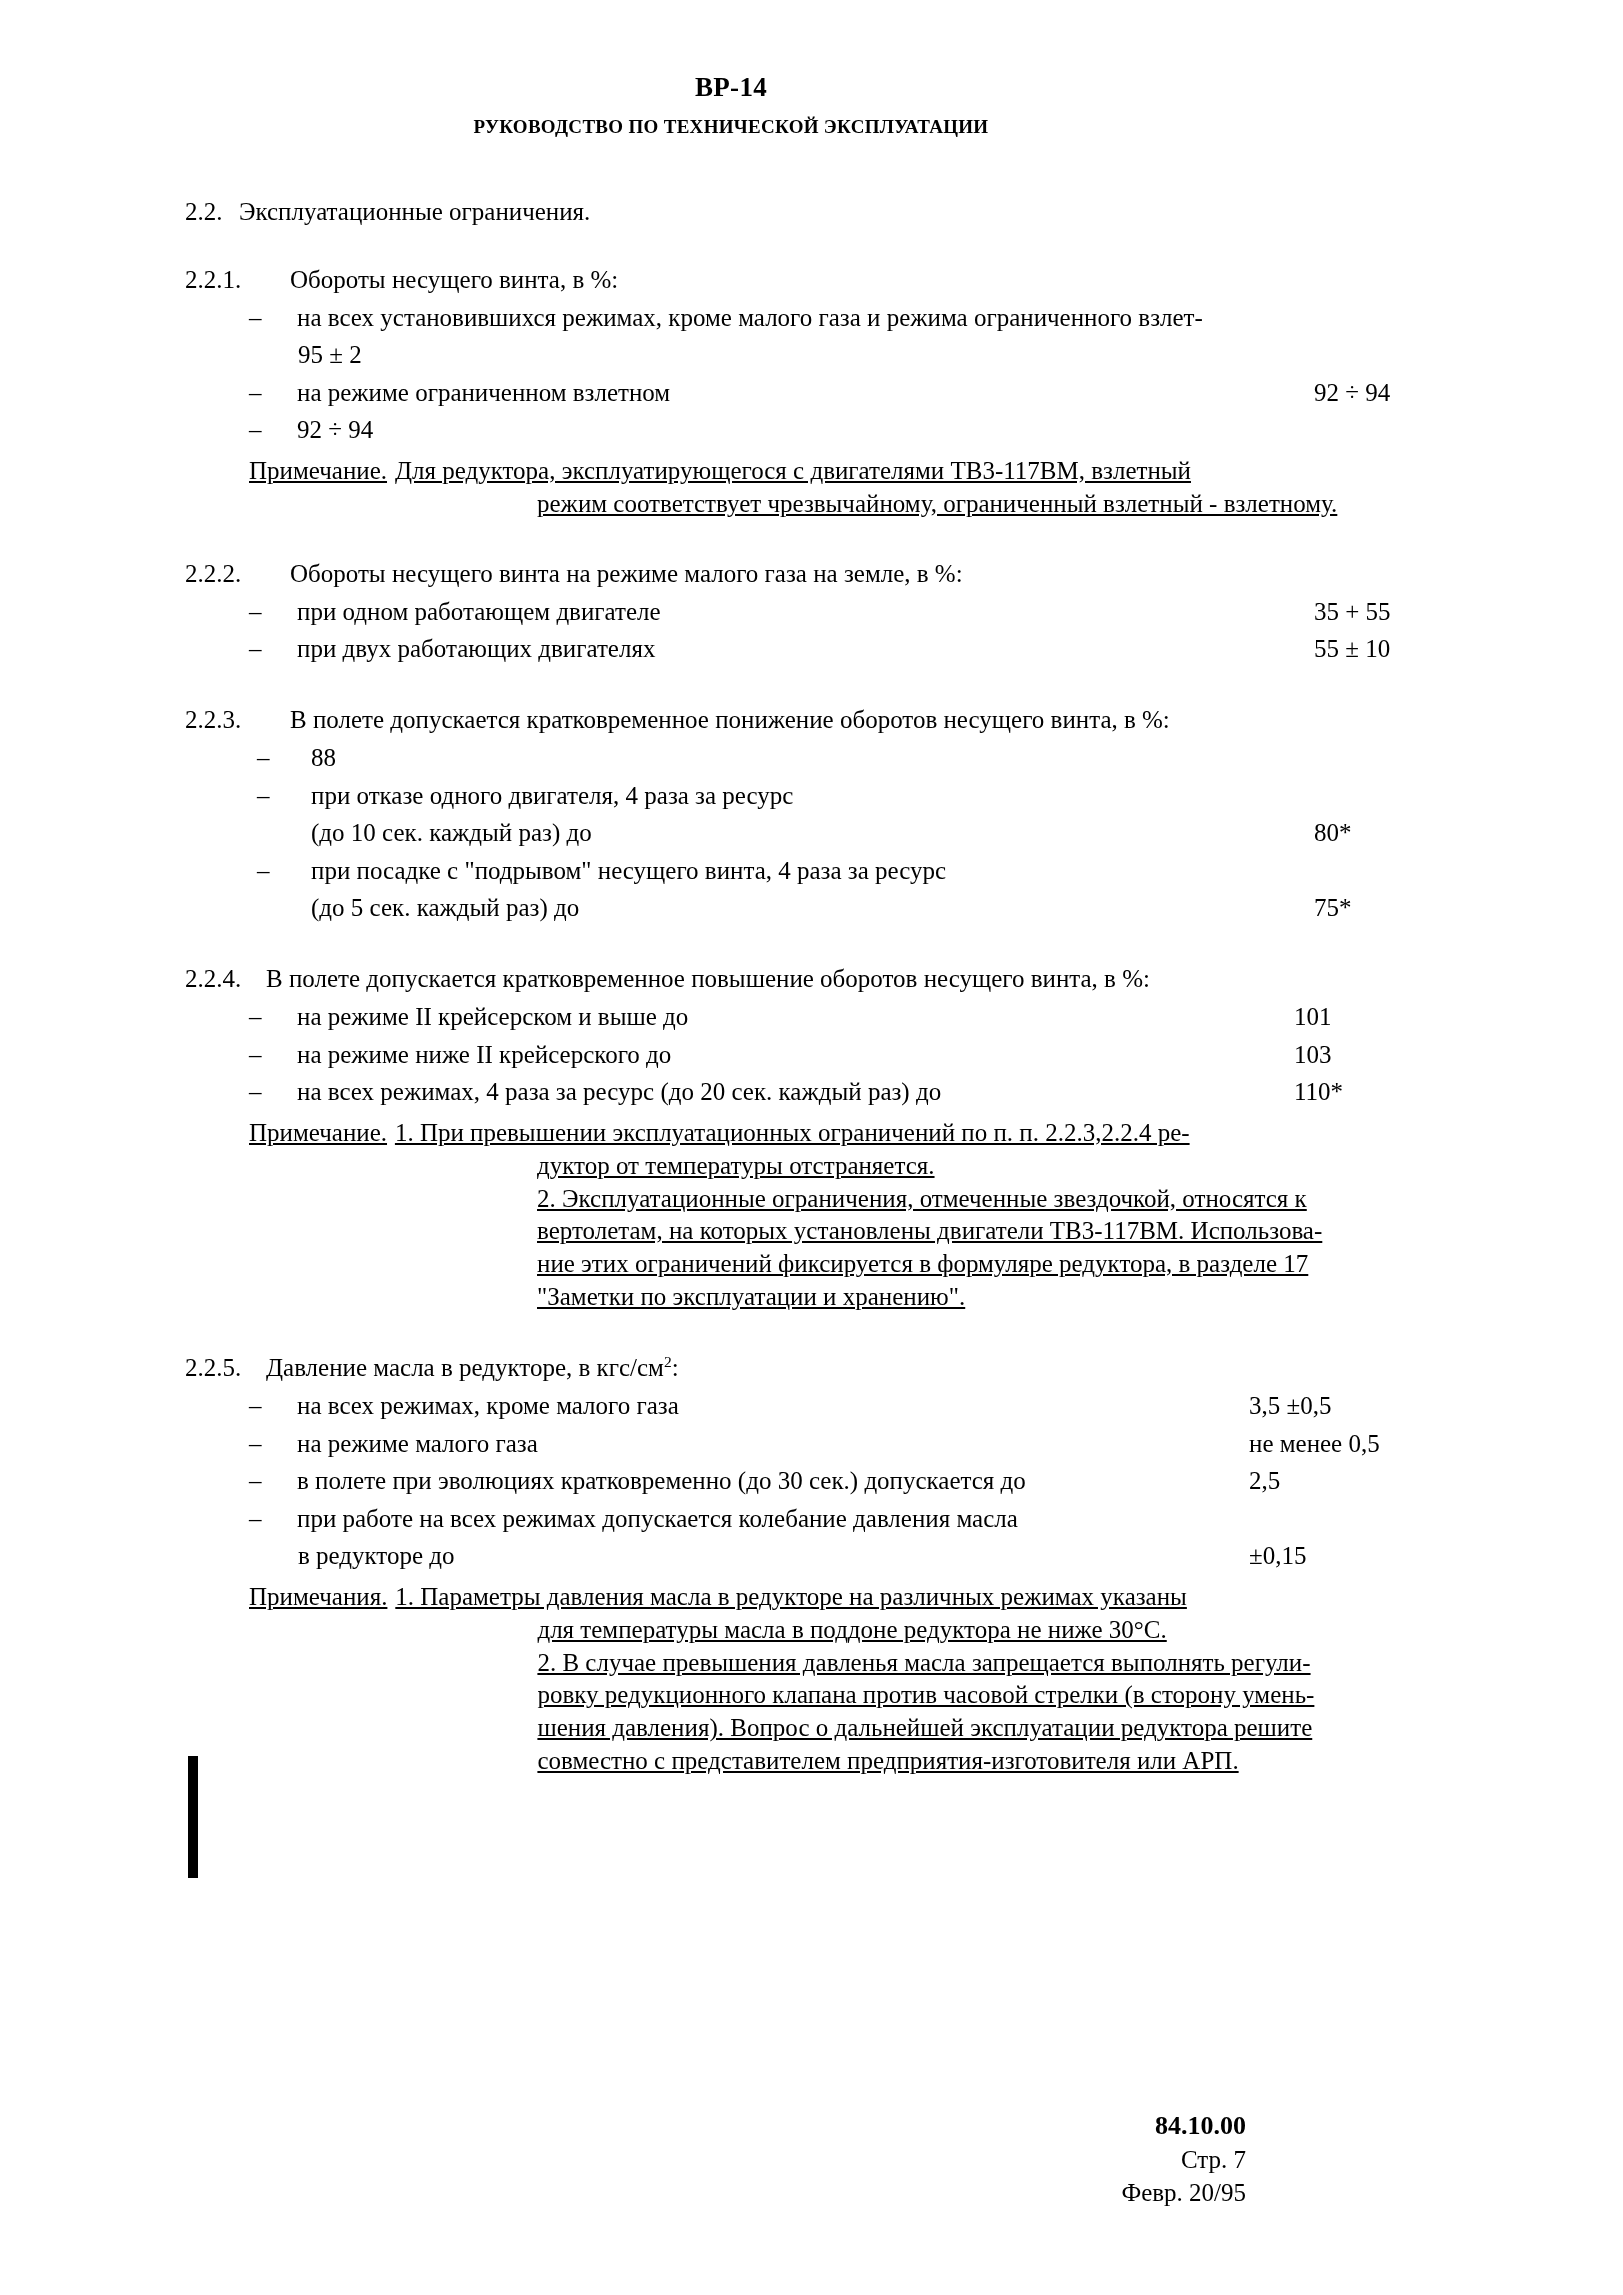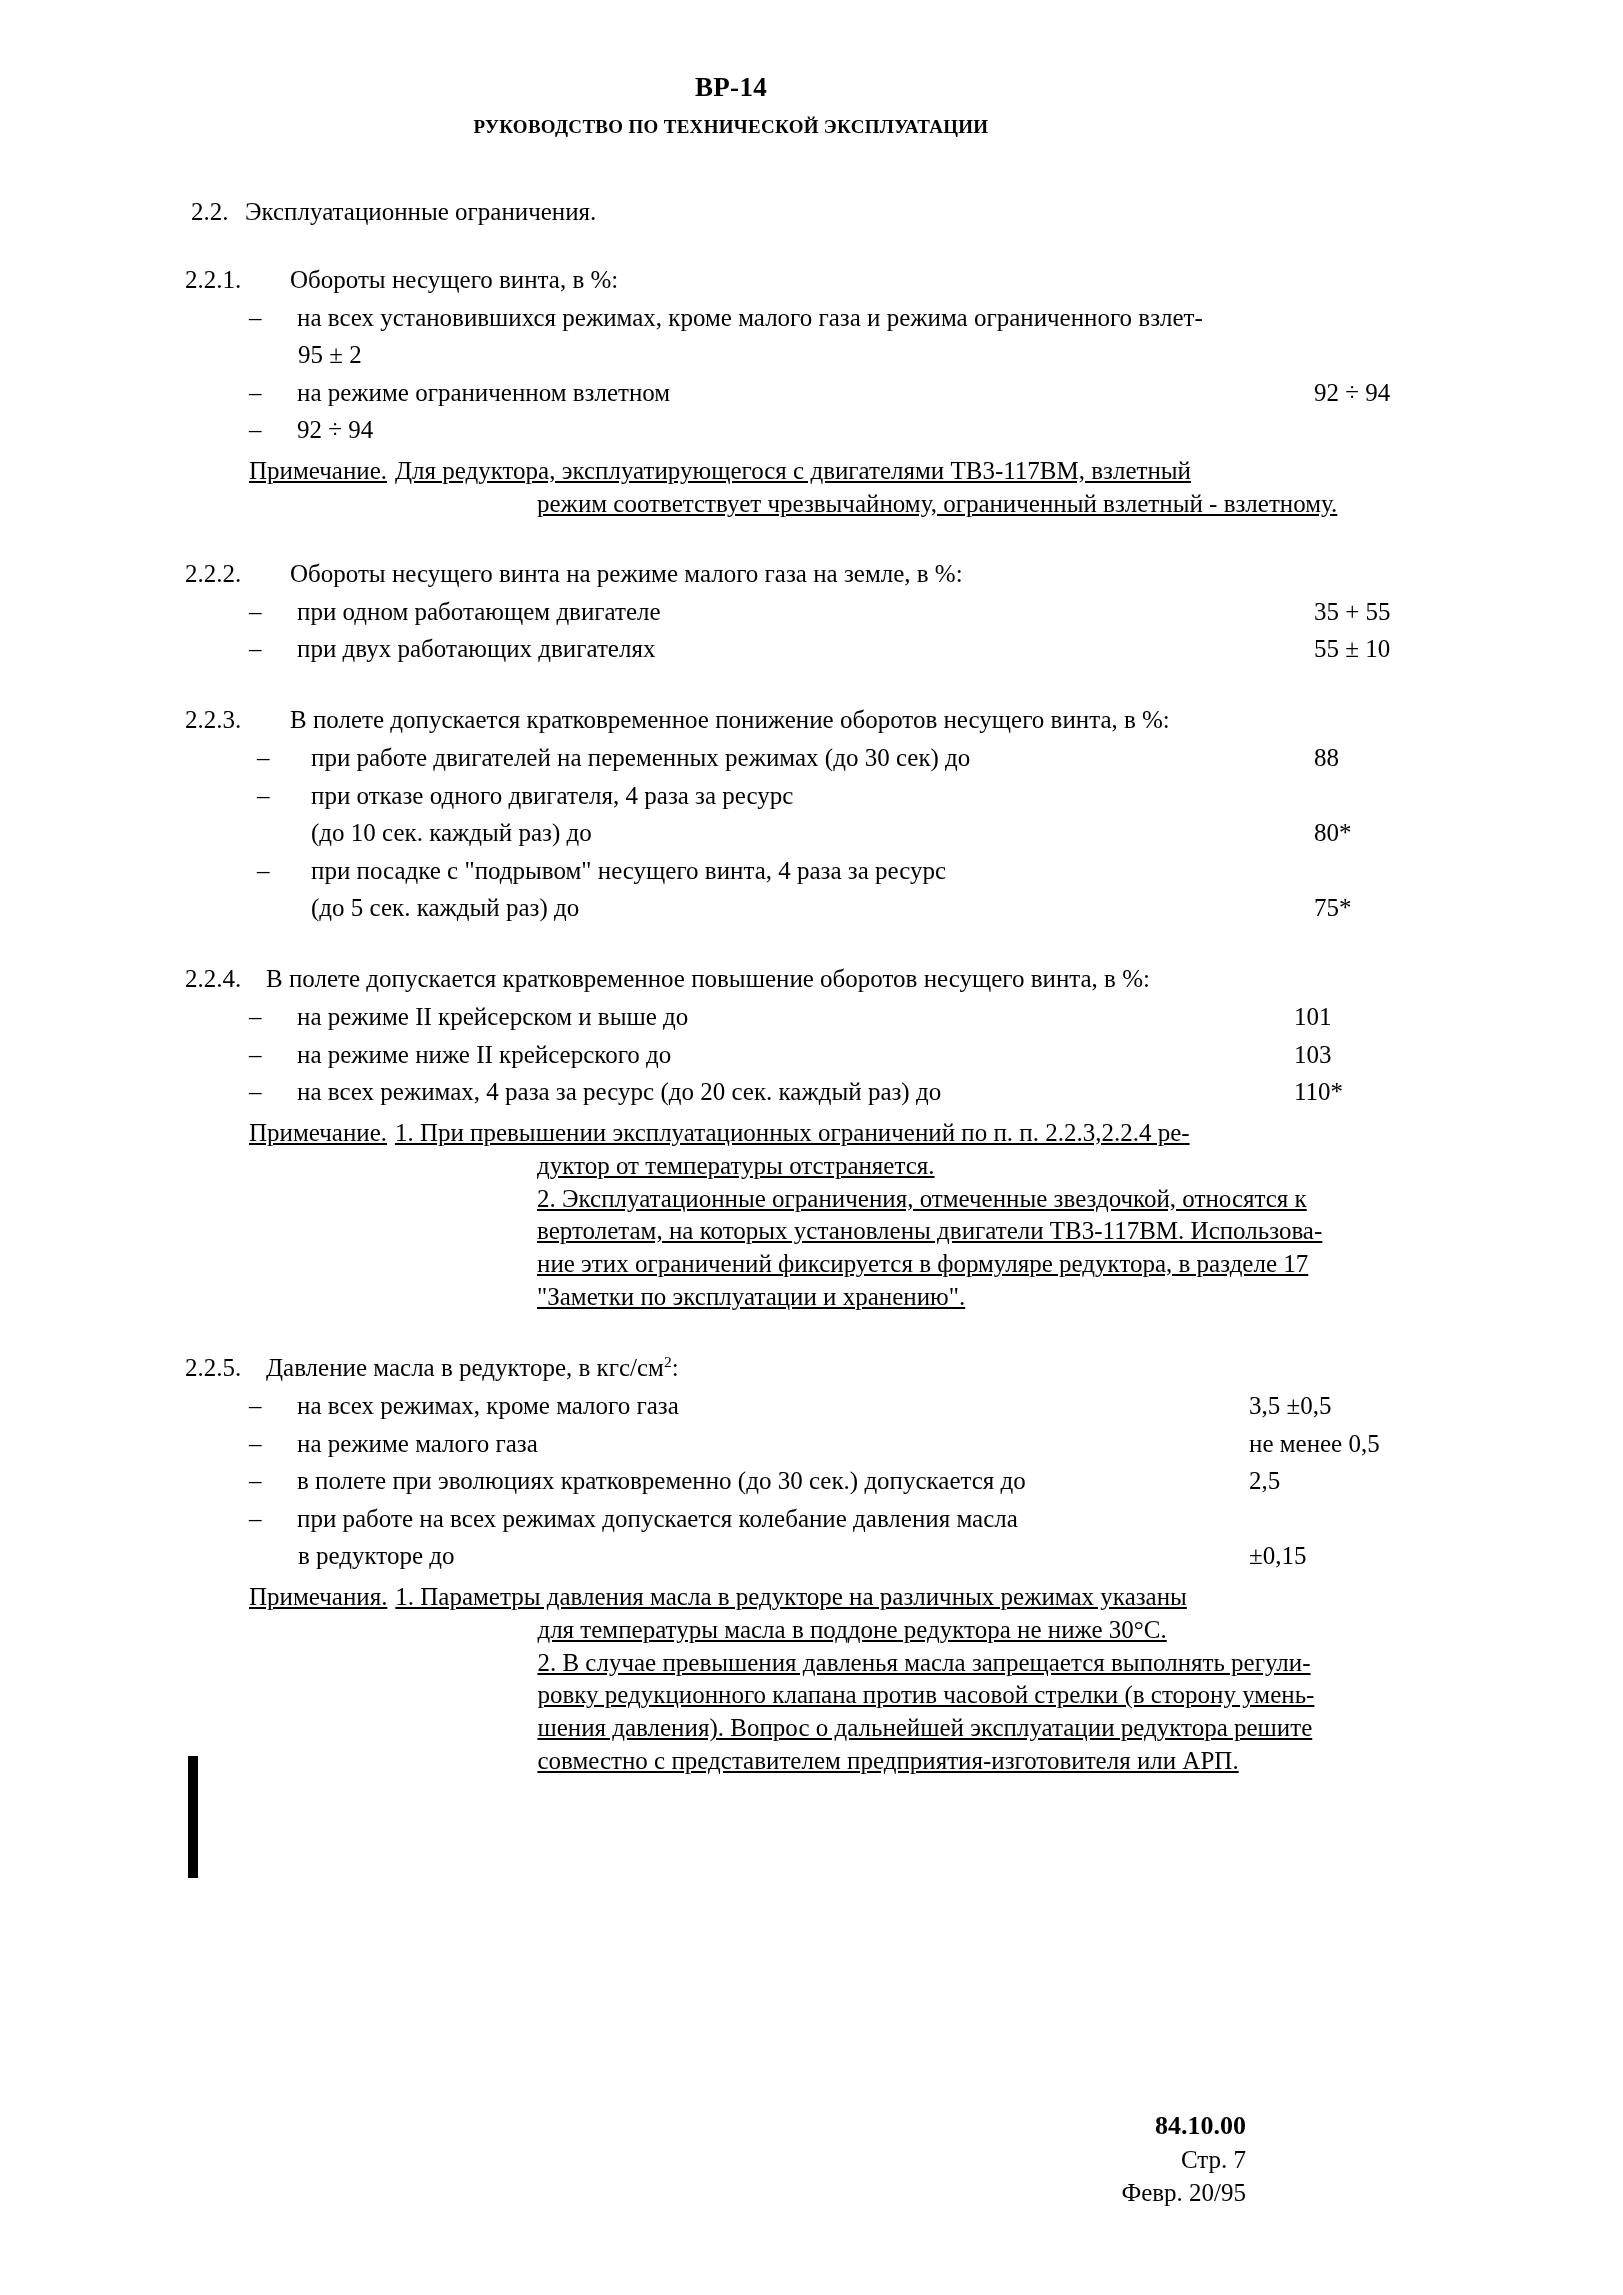--- a/index.html
+++ b/index.html
@@ -169,21 +169,21 @@
 
 <div class="page">
 
   <div class="doc-header">
     <div class="doc-code">ВР-14</div>
     <div class="doc-title">РУКОВОДСТВО ПО ТЕХНИЧЕСКОЙ ЭКСПЛУАТАЦИИ</div>
   </div>
 
   <div class="content">
 
-    <div class="sec-head" style="margin-top:0;margin-left:6px;">
+    <div class="sec-head" style="margin-top:0;">
       <span class="sec-num" style="min-width:54px;">2.2.</span>
       <span class="sec-text">Эксплуатационные ограничения.</span>
     </div>
 
     <div class="section" style="margin-top:35px;">
       <div class="sec-head">
         <span class="sec-num w-wide">2.2.1.</span>
         <span class="sec-text">Обороты несущего винта, в %:</span>
       </div>
       <div class="items">
@@ -239,21 +239,20 @@
 
     <div class="section" style="margin-top:38px;">
       <div class="sec-head">
         <span class="sec-num w-wide">2.2.3.</span>
         <span class="sec-text">В полете допускается кратковременное понижение оборотов несущего винта, в %:</span>
       </div>
       <div class="items">
 
         <div class="item first">
           <span class="dash deep">–</span>
-          <span class="item-label">при работе двигателей на переменных режимах (до 30 сек) до</span>
           <span class="item-value val-col">88</span>
         </div>
 
         <div class="item">
           <span class="dash deep">–</span>
           <span class="item-label">при отказе одного двигателя, 4 раза за ресурс</span>
         </div>
         <div class="cont-line">
           <span class="cont-indent deep"></span>
           <span class="cont-text">(до 10 сек. каждый раз) до</span>

